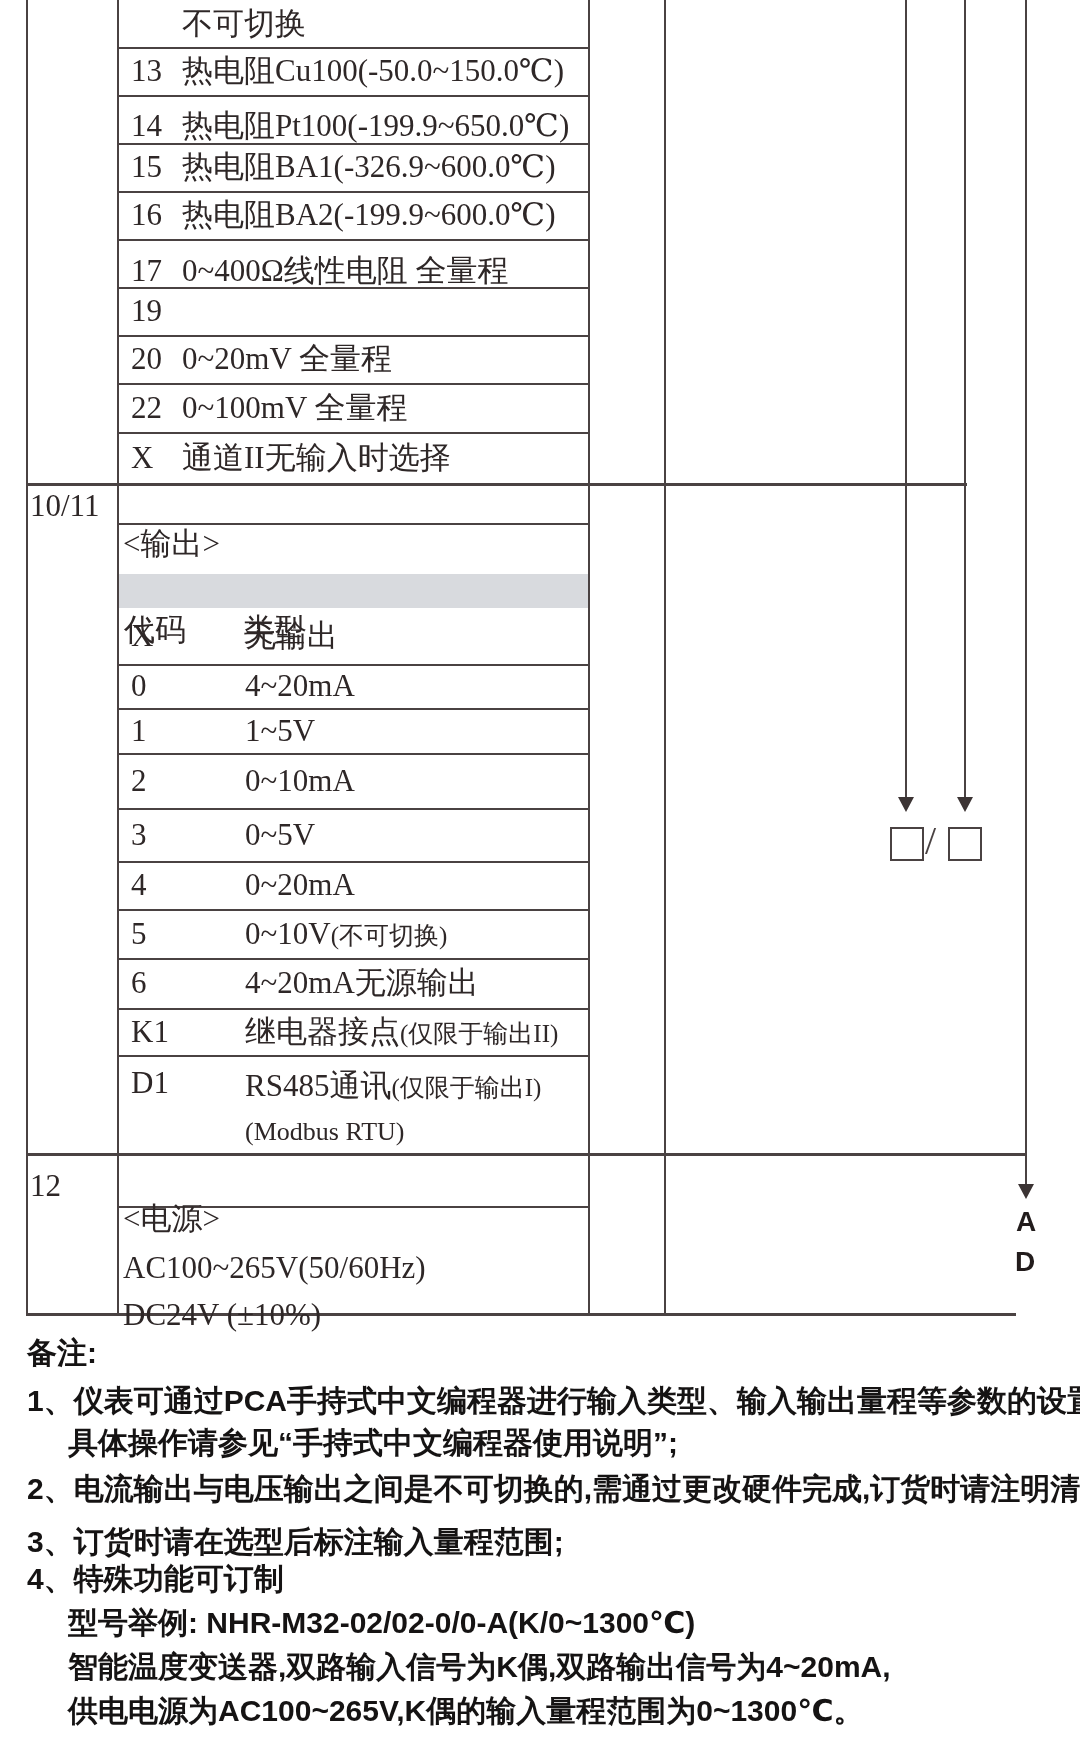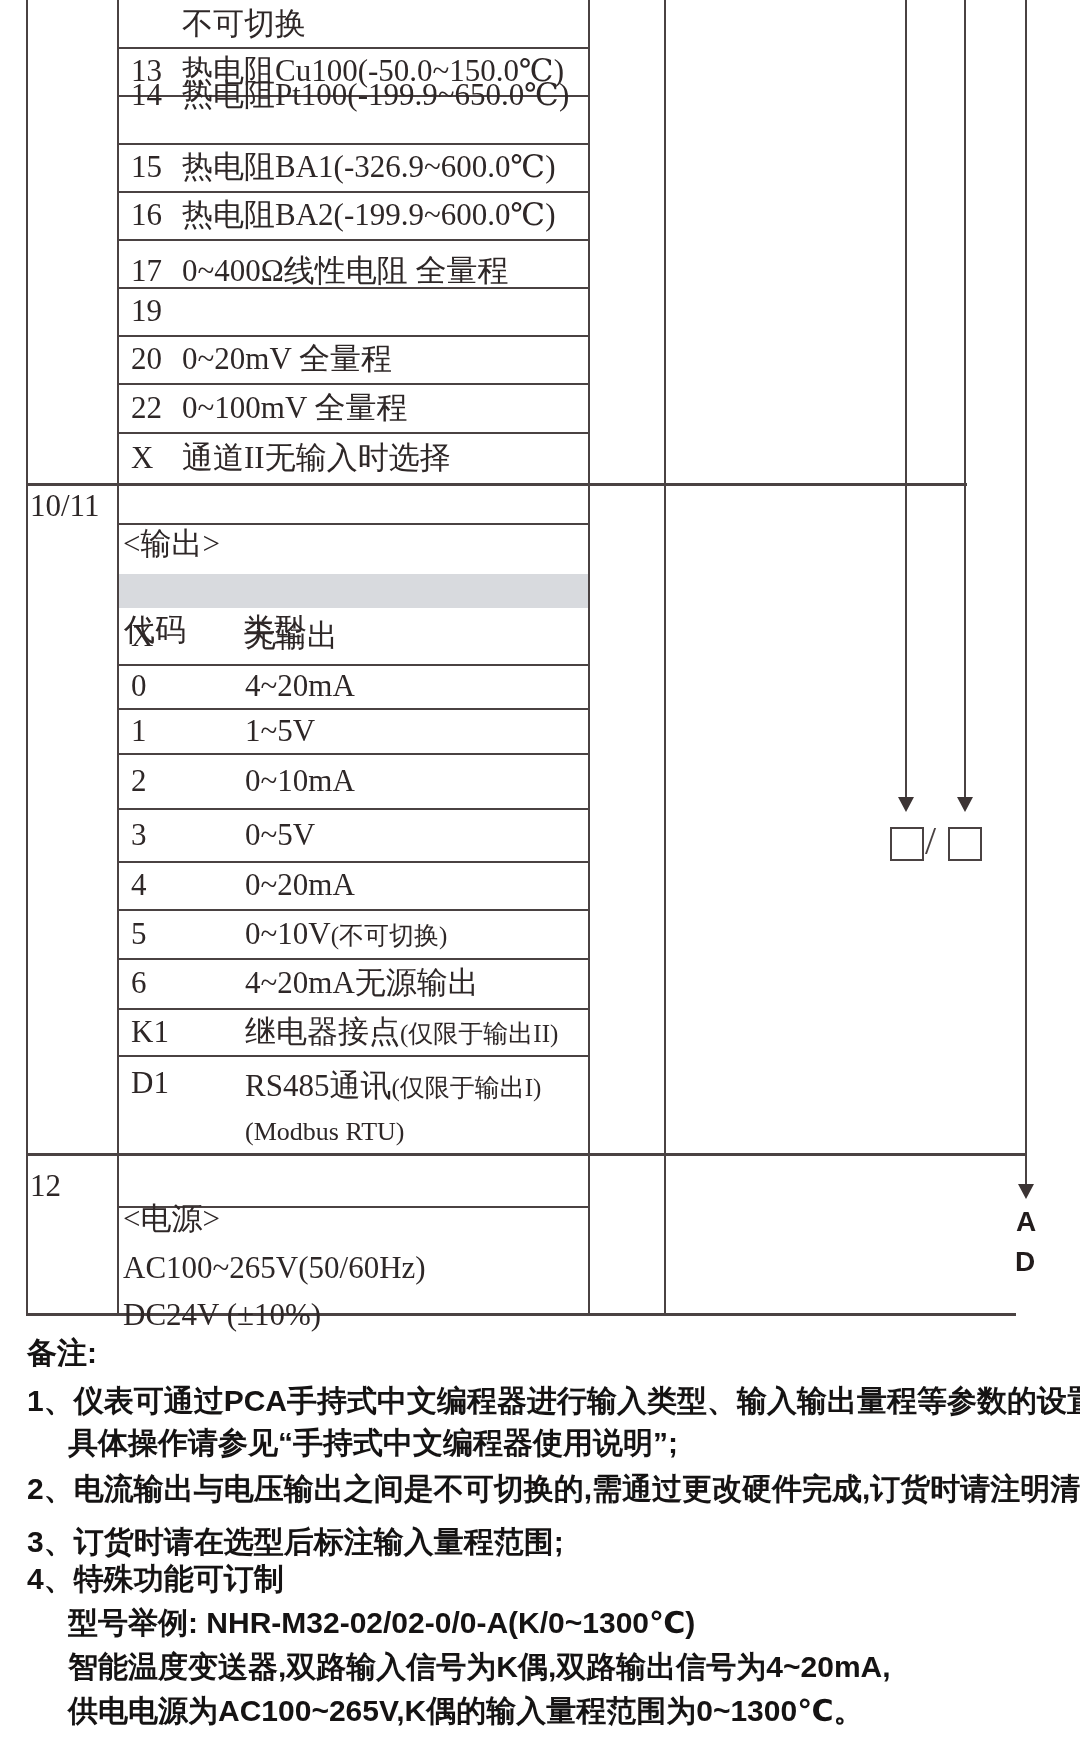--- a/index.html
+++ b/index.html
@@ -65,21 +65,21 @@
 
   <div id="input-rows">
       <div class="cellrow" style="top: 0px; height: 47px;">
         <span class="code"></span>
         <span class="typ" style="left: 65px;">不可切换</span>
       </div>
       <div class="cellrow" style="top: 47px; height: 48px;">
         <span class="code">13</span>
         <span class="typ" style="left: 65px;">热电阻Cu100(-50.0~150.0℃)</span>
       </div>
-      <div class="cellrow" style="top: 79px; height: 32px;">
+      <div class="cellrow" style="top: 110px; height: 32px;">
         <span class="code">14</span>
         <span class="typ" style="left: 65px;">热电阻Pt100(-199.9~650.0℃)</span>
       </div>
       <div class="cellrow" style="top: 143px; height: 48px;">
         <span class="code">15</span>
         <span class="typ" style="left: 65px;">热电阻BA1(-326.9~600.0℃)</span>
       </div>
       <div class="cellrow" style="top: 191px; height: 48px;">
         <span class="code">16</span>
         <span class="typ" style="left: 65px;">热电阻BA2(-199.9~600.0℃)</span>

